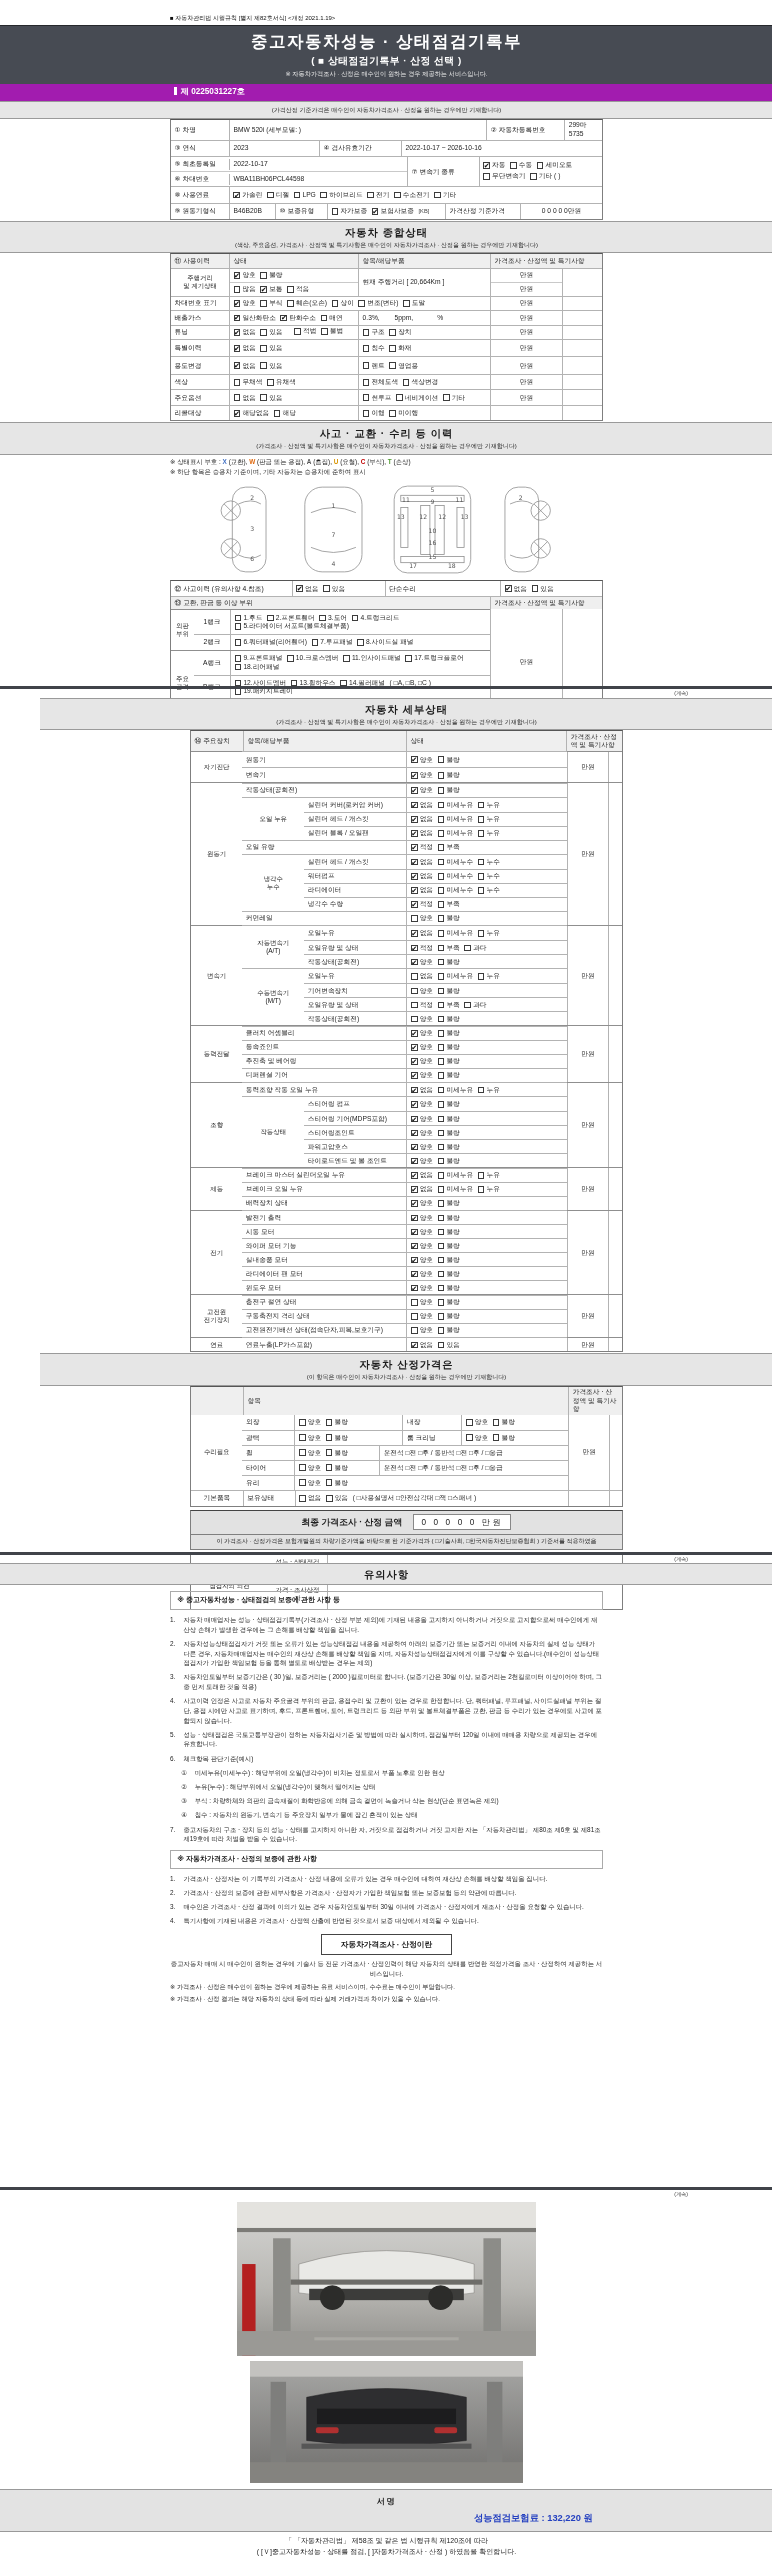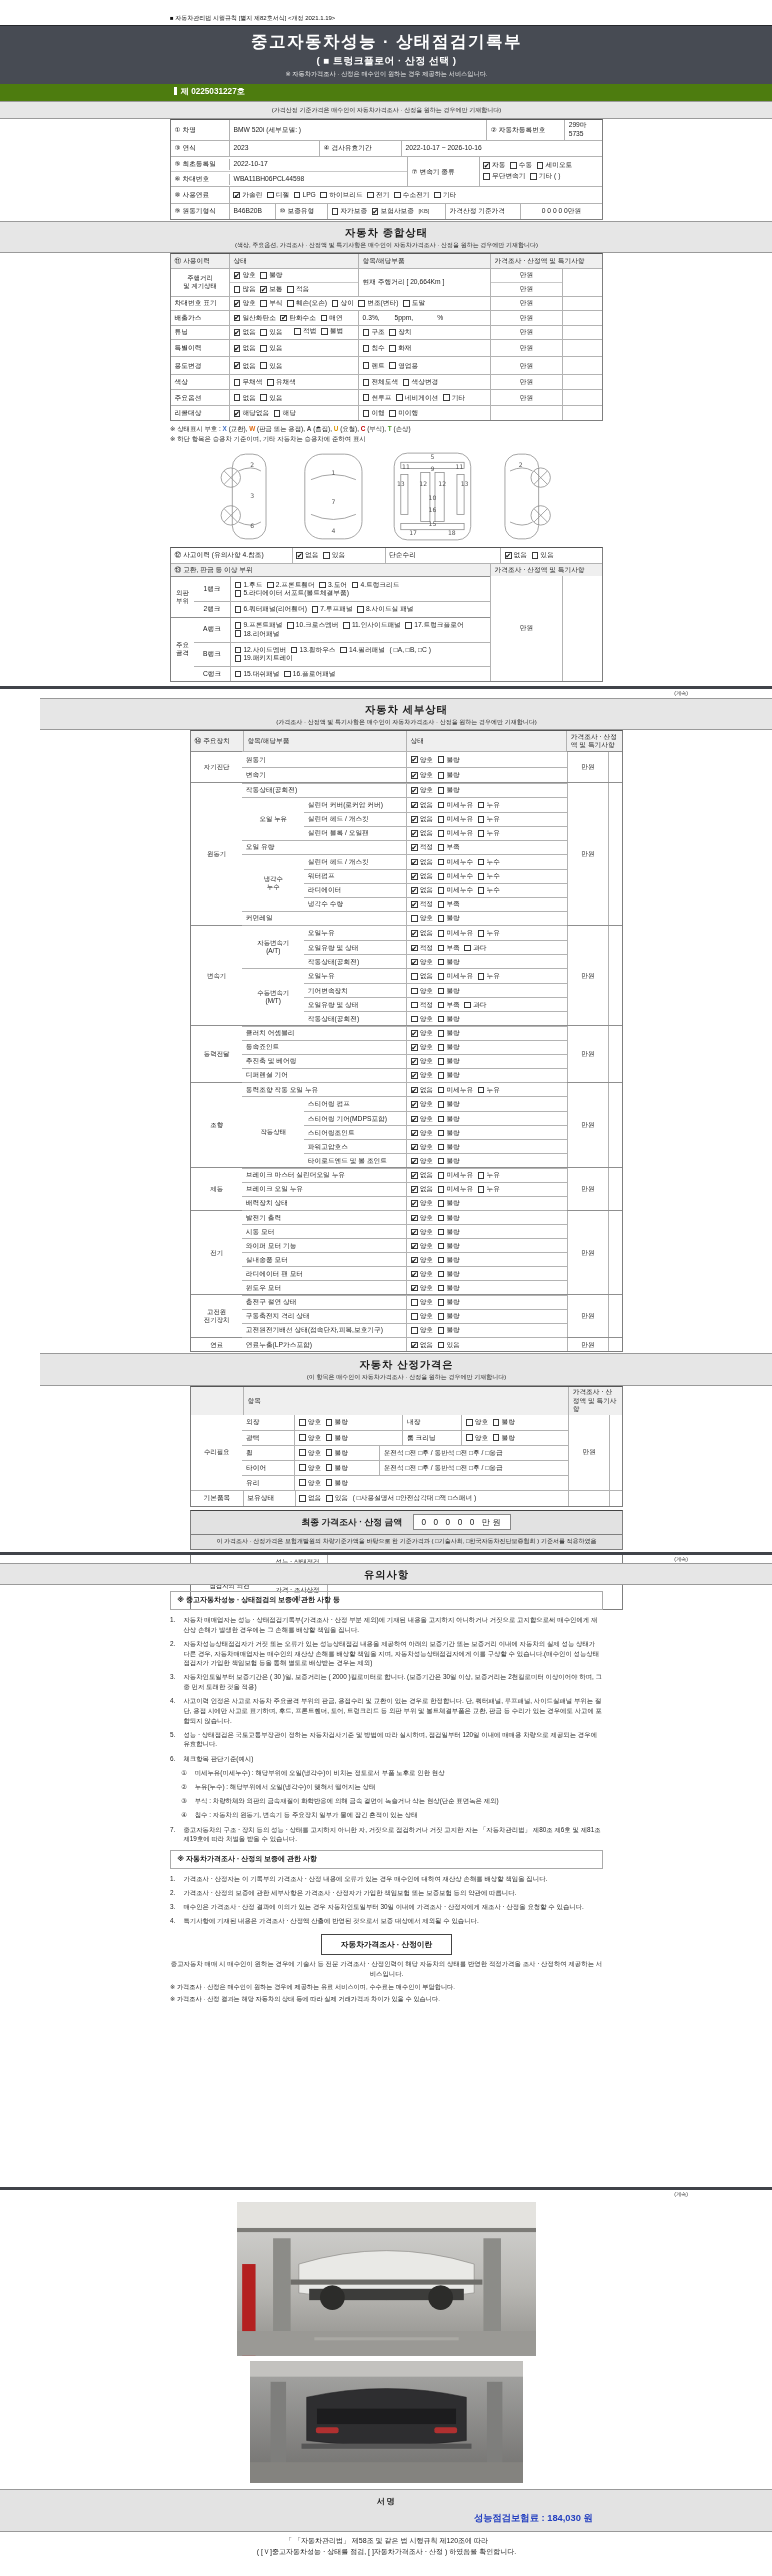--- a/index.html
+++ b/index.html
@@ -12,21 +12,21 @@
   }
   .page { position:absolute; left:0; width:773px; }
   .content { width:433px; margin:0 auto; position:relative; }
 
   
   .lawline { font-size:6px; padding:2.1px 0 1.5px; color:#111; }
   .banner { background:#474b53; color:#fff; text-align:center; padding:5.7px 0 4.1px; border-top:1px solid #26282c; }
   .banner .t { font-size:16.5px; font-weight:bold; letter-spacing:1.5px; }
   .banner .s { font-size:9.8px; font-weight:bold; margin-top:2.1px; letter-spacing:0.5px; }
   .banner .n { font-size:6.2px; margin-top:2.1px; color:#e9e9e9; }
-  .docno { background:#4d7c0f; color:#fff;padding-left:8px; }
+  .docno { background:#a21caf; color:#fff;padding-left:8px; }
   .docno .content { font-size:8.2px; font-weight:bold; padding:2.6px 0 3.6px; }
   .docno .content::before { content:""; display:inline-block; width:3.1px; height:7.7px; background:#fff; margin-right:3.6px; vertical-align:-1px; }
 
   
   .sechead { background:#e6e6e6; text-align:center; padding:3.6px 0 2.6px; border-top:0.5px solid #9a9a9a; border-bottom:0.5px solid #9a9a9a; }
   .sechead .t { font-size:10.3px; font-weight:bold; letter-spacing:1px; }
   .sechead .n { font-size:6px; margin-top:1px; color:#222; }
 
   
   .tbl { border:0.5px solid #7f7f7f; border-top:1px solid #555; background:#fff; }
@@ -85,21 +85,21 @@
 </style>
 </head>
 <body>
 
 <div class="page" style="top:12px;">
   <div class="content">
     <div class="lawline">■ 자동차관리법 시행규칙 [별지 제82호서식] &lt;개정 2021.1.19&gt;</div>
   </div>
   <div class="banner">
     <div class="t">중고자동차성능 · 상태점검기록부</div>
-    <div class="s">( ■ 트렁크플로어 · 산정 선택 )</div>
+    <div class="s">( ■ 상태점검기록부 · 산정 선택 )</div>
     <div class="n">※ 자동차가격조사 · 산정은 매수인이 원하는 경우 제공하는 서비스입니다.</div>
   </div>
   <div class="docno">
     <div class="content">제 0225031227호</div>
   </div>
 
   <div class="sechead">
     <div class="n">(가격산정 기준가격은 매수인이 자동차가격조사 · 산정을 원하는 경우에만 기재합니다)</div>
   </div>
   <div class="content">
@@ -462,20 +462,24 @@
               <span class="bx"></span>
               <span class="cl">미이행</span>
             </span>
           </div>
           <div class="fc ctr" style="width:72px"></div>
           <div class="fc " style="width:40px"></div>
         </div>
       </div>
   </div>
 
+  <div class="sechead" style="margin-top:1px">
+    <div class="t">사고 · 교환 · 수리 등 이력</div>
+    <div class="n">(가격조사 · 산정액 및 특기사항은 매수인이 자동차가격조사 · 산정을 원하는 경우에만 기재합니다)</div>
+  </div>
   <div class="content">
     <div class="legend">
       <div id="legend-codes"><span>※ 상태표시 부호 : </span><b style="color:#4472c4">X</b> <span>(교환)</span>, <b style="color:#e06a10">W</b> <span>(판금 또는 용접)</span>, <b style="color:#555555">A</b> <span>(흠집)</span>, <b style="color:#d99400">U</b> <span>(요철)</span>, <b style="color:#c00000">C</b> <span>(부식)</span>, <b style="color:#4e9a2e">T</b> <span>(손상)</span></div>
       <div>※ 하단 항목은 승용차 기준이며, 기타 자동차는 승용차에 준하여 표시</div>
     </div>
     <div class="diagwrap">
       <svg width="371" height="97" viewBox="0 0 720 190" style="font-size:13px">
         <g fill="none" stroke="#8a8a8a" stroke-width="1.5">
 
           <rect x="58" y="12" width="66" height="166" rx="26"></rect>
@@ -1678,21 +1682,21 @@
         <rect x="128" y="128" width="44" height="12" rx="4" fill="#b03030"></rect>
         <rect x="358" y="128" width="44" height="12" rx="4" fill="#b03030"></rect>
         <rect x="100" y="160" width="330" height="10" fill="#565656"></rect>
         <rect x="0" y="196" width="530" height="40" fill="#84837f"></rect>
       </svg>
     </div>
   </div>
   <div class="signarea">
     <div class="content">
       <div class="st">서명</div>
-      <div class="fee">성능점검보험료 : 184,030 원</div>
+      <div class="fee">성능점검보험료 : 132,220 원</div>
     </div>
   </div>
   <div class="confirm">
     <div>「 「자동차관리법」 제58조 및 같은 법 시행규칙 제120조에 따라</div>
     <div>( [Ｖ]중고자동차성능 · 상태를 점검, [  ]자동차가격조사 · 산정 ) 하였음을 확인합니다.</div>
   </div>
 </div>
 
 
 </body></html>

